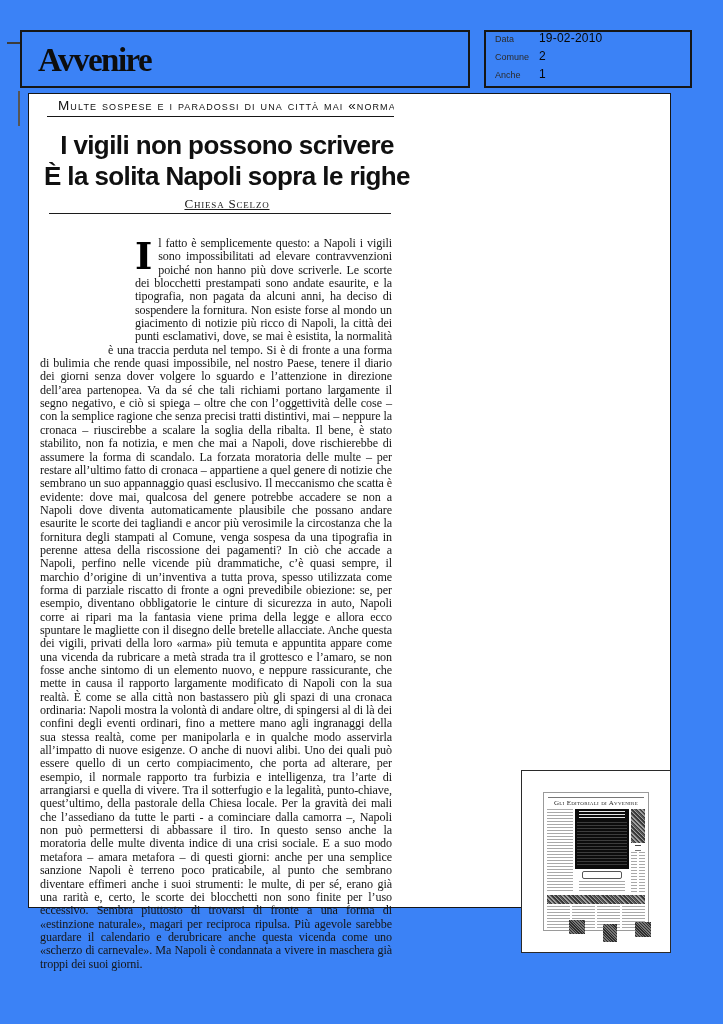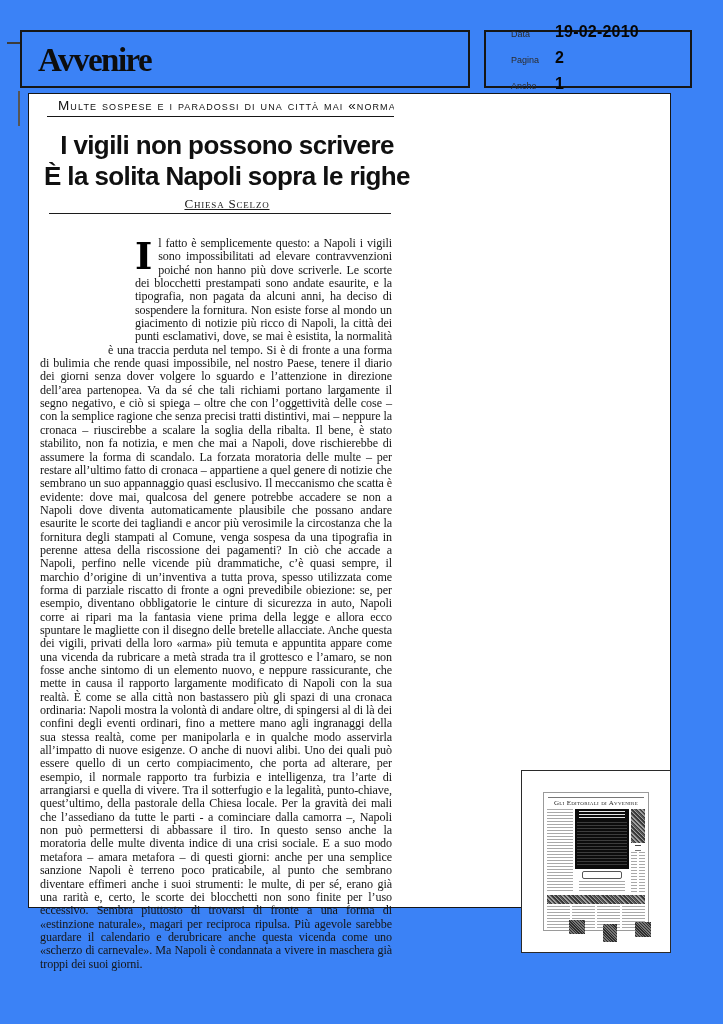--- a/index.html
+++ b/index.html
@@ -19,26 +19,26 @@
   }
   .masthead-logo{
     font-family:"Liberation Serif",serif;font-weight:700;font-size:33px;
     letter-spacing:-1.5px;color:#0d0d0d;margin-left:16px;line-height:1;
     transform:scaleY(1.05);
   }
   
   .meta-box{
     position:absolute;left:484px;top:30px;width:208px;height:58px;
     border:2px solid #161616;box-sizing:border-box;
-    display:flex;flex-direction:column;justify-content:center;gap:8px;
-    font-family:"Liberation Sans",sans-serif;padding:3px 16px;
+    display:flex;flex-direction:column;justify-content:flex-end;gap:2px;
+    font-family:"Liberation Sans",sans-serif;padding:3px 0;
   }
   .meta-row{display:flex;align-items:baseline;line-height:15px;}
   .meta-label{width:44px;margin-left:9px;font-size:9px;color:#2b2b2b;}
-  .meta-value{font-size:16px;font-weight:700;color:#060606;letter-spacing:.2px;}
+  .meta-value{font-size:12px;font-weight:400;color:#060606;letter-spacing:.2px;}
 
   
   .content-box{
     position:absolute;left:28px;top:93px;width:643px;height:815px;
     border:1.5px solid #161616;box-sizing:border-box;background:#fff;
   }
   .kicker{
     position:absolute;left:18px;top:4px;width:347px;
     border-bottom:1.5px solid #161616;padding:0 0 3px 11px;box-sizing:border-box;
     font-family:"Liberation Sans",sans-serif;font-variant:small-caps;
@@ -139,21 +139,21 @@
   <div class="masthead-box">
     <div class="masthead-logo">Avvenire</div>
   </div>
 
   <div class="meta-box">
     <div class="meta-row">
       <span class="meta-label">Data</span>
       <span class="meta-value">19-02-2010</span>
     </div>
     <div class="meta-row">
-      <span class="meta-label">Pagina</span>
+      <span class="meta-label">Comune</span>
       <span class="meta-value">2</span>
     </div>
     <div class="meta-row">
       <span class="meta-label">Anche</span>
       <span class="meta-value">1</span>
     </div>
   </div>
 
   <div class="content-box">
     <div class="kicker">Multe sospese e i paradossi di una città mai «normale»</div>

